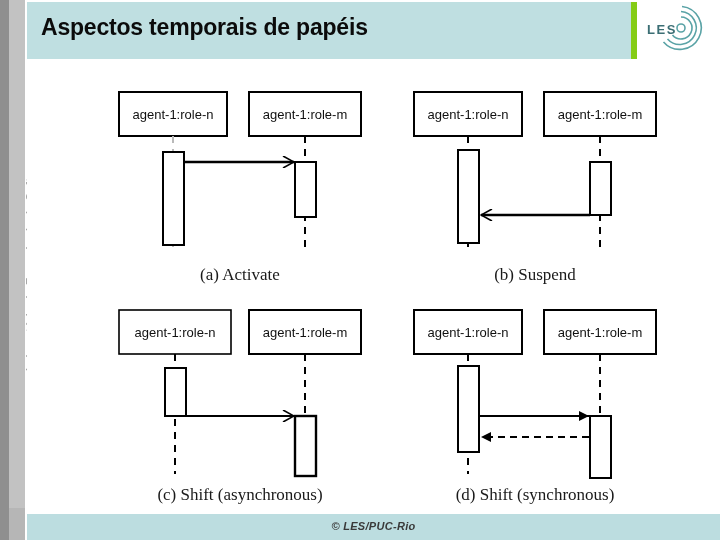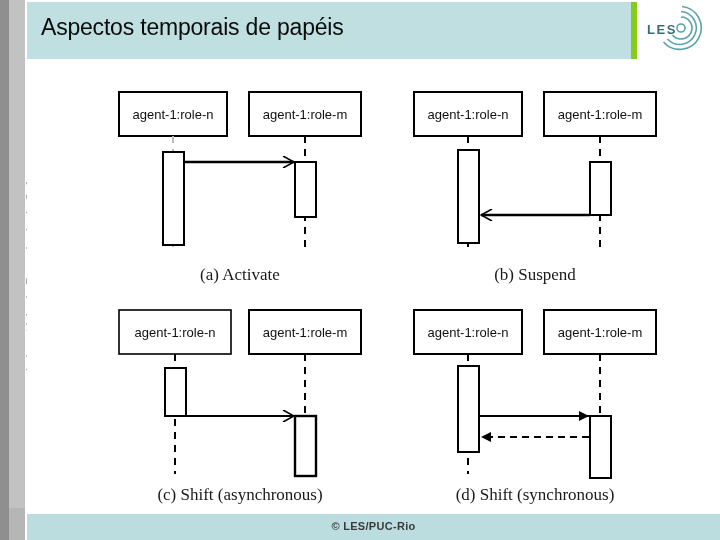--- a/index.html
+++ b/index.html
@@ -71,21 +71,21 @@
     left: 27px; top: 2px;
     width: 625px; height: 57px;
     background: #bfdfe1;
     box-sizing: border-box;
   }
   #header-title {
     position: absolute;
     left: 14px;
     top: 12px;
     font-size: 23px;
-    font-weight: normal;
+    font-weight: bold;
     color: #0b0b0b;
     letter-spacing: -0.2px;
     white-space: nowrap;
   }
   #logo-box {
     position: absolute;
     left: 631px; top: 2px;
     width: 66px; height: 57px;
     background: #ffffff;
     border-left: 6px solid #84cc16;
@@ -110,20 +110,21 @@
   }
   #footer-text {
     position: absolute;
     left: 0; right: 0;
     top: 6px;
     text-align: center;
     font-size: 11px;
     font-weight: bold;
     color: #3a3a3a;
     letter-spacing: 0.3px;
+    font-style: italic;
   }
 
   
   #figure {
     position: absolute;
     left: 97px;
     top: 82px;
     width: 585px;
     height: 425px;
   }

